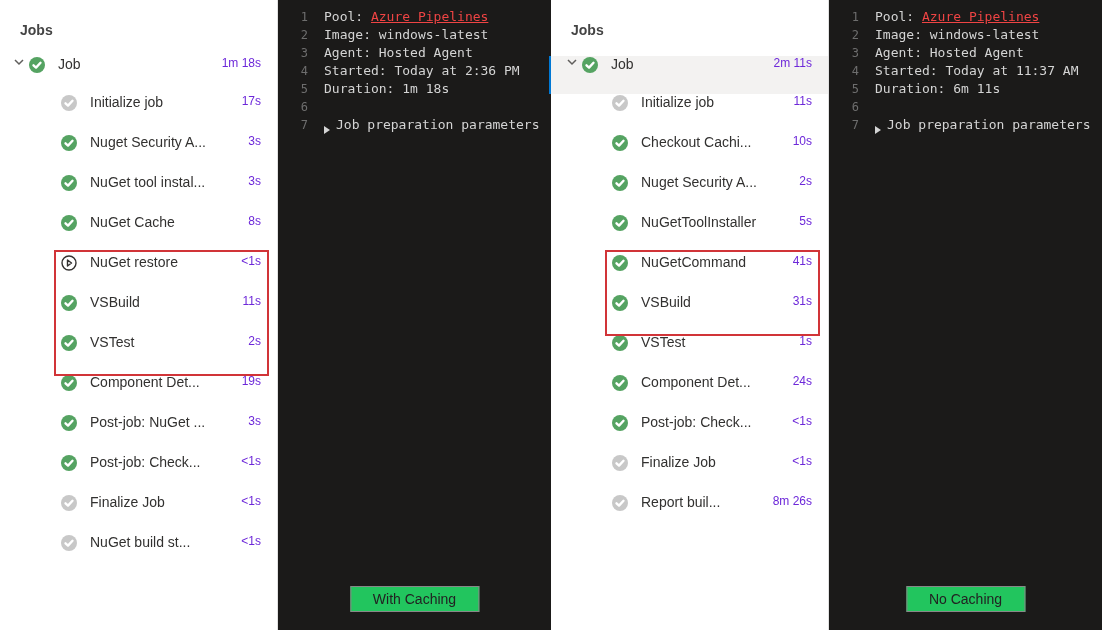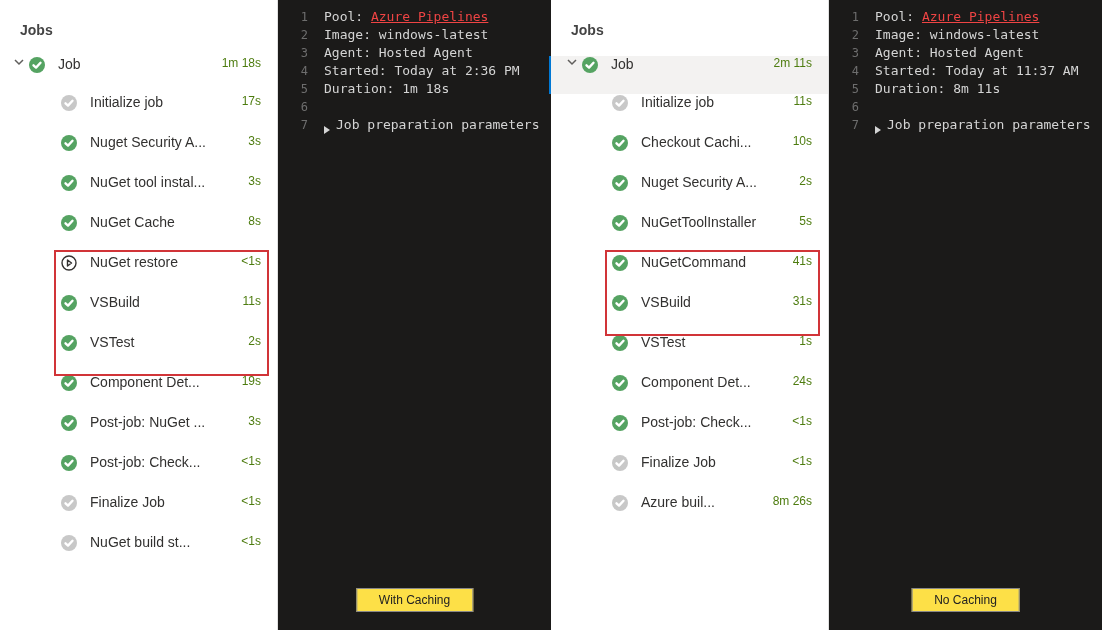--- a/index.html
+++ b/index.html
@@ -9,40 +9,40 @@
   .jobs-header{font-size:14px;color:#444;margin:8px 0 18px 20px;font-weight:600}
   .row{display:flex;align-items:flex-start;height:40px;padding-right:16px;box-sizing:border-box;cursor:pointer}
   .row.parent{height:38px}
   .row.parent.sel{background:#f3f2f1;border-left:2px solid #0078d4;margin-left:-2px;padding-left:2px}
   .chev{width:18px;display:flex;justify-content:center;align-items:center;margin-left:10px;color:#605e5c}
   .chev svg{width:12px;height:12px}
   .ico{width:18px;height:18px;display:flex;justify-content:center;align-items:center;margin-right:12px;flex:0 0 18px}
   .indent{width:60px;flex:0 0 60px}
   .lbl{flex:1;font-size:14px;color:#323130;white-space:nowrap;overflow:hidden;text-overflow:ellipsis}
   .parent .lbl{font-weight:400}
-  .dur{font-size:12px;color:#4d7c0f;margin-left:14px;white-space:nowrap}
+  .dur{font-size:12px;color:#6d28d9;margin-left:14px;white-space:nowrap}
   .success svg{width:16px;height:16px}
   .success circle{fill:#55a362}
   .success path{stroke:#fff;stroke-width:2.4;fill:none;stroke-linecap:round;stroke-linejoin:round}
   .neutral svg{width:16px;height:16px}
   .neutral circle{fill:#c8c8c8}
   .neutral path{stroke:#fff;stroke-width:2.4;fill:none;stroke-linecap:round;stroke-linejoin:round}
   .skip svg{width:16px;height:16px}
   .skip circle{fill:none;stroke:#323130;stroke-width:1.4}
   .skip path{fill:none;stroke:#323130;stroke-width:1.4;stroke-linejoin:round}
   .highlight{position:absolute;border:2px solid #d13438;left:54px;right:8px;pointer-events:none}
 
   .log{flex:1;background:#1b1a19;color:#d4d4d4;font-family:Consolas,monospace;font-size:13px;padding-top:8px;position:relative;min-width:0}
   .log .line{display:flex;align-items:center;height:18px;line-height:18px}
   .log .num{width:30px;text-align:right;color:#6e6e6e;margin-right:16px;flex:0 0 30px;font-size:12px}
   .log .txt{white-space:pre}
   .log .link{color:#ef4444;text-decoration:underline}
   .tri{display:inline-block;width:0;height:0;border-top:4px solid transparent;border-bottom:4px solid transparent;border-left:6px solid #d4d4d4;margin-right:6px;position:relative;top:0px}
   .log .col{cursor:pointer;display:flex;align-items:flex-end}
-  .caption{position:absolute;bottom:18px;left:50%;transform:translateX(-50%);background:#fde047;color:#222;font-family:"Segoe UI",Arial,sans-serif;font-size:12px;padding:4px 22px;border:1px solid #888}
+  .caption{position:absolute;bottom:18px;left:50%;transform:translateX(-50%);background:#22c55e;color:#222;font-family:"Segoe UI",Arial,sans-serif;font-size:14px;padding:4px 22px;border:1px solid #888}
 </style>
 </head>
 <body>
 
 <div class="wrap" id="root">
     <div class="half">
       <div class="jobs">
         <div class="jobs-header">Jobs</div>
         <div class="row parent">
           <span class="chev">
@@ -354,21 +354,21 @@
           <span class="dur">&lt;1s</span>
         </div>
         <div class="row">
           <span class="indent"></span>
           <span class="ico neutral">
             <svg viewBox="0 0 16 16">
               <circle cx="8" cy="8" r="8"></circle>
               <path d="M4.5 8.3 L7 10.6 L11.5 5.8"></path>
             </svg>
           </span>
-          <span class="lbl">Azure buil...</span>
+          <span class="lbl">Report buil...</span>
           <span class="dur">8m 26s</span>
         </div>
         <div class="highlight" style="top: 250px; height: 82px;"></div>
       </div>
       <div class="log">
         <div class="line">
           <span class="num">1</span>
           <span class="txt"><span>Pool: </span><span class="link">Azure Pipelines</span></span>
         </div>
         <div class="line">
@@ -378,21 +378,21 @@
         <div class="line">
           <span class="num">3</span>
           <span class="txt">Agent: Hosted Agent</span>
         </div>
         <div class="line">
           <span class="num">4</span>
           <span class="txt">Started: Today at 11:37 AM</span>
         </div>
         <div class="line">
           <span class="num">5</span>
-          <span class="txt">Duration: 8m 11s</span>
+          <span class="txt">Duration: 6m 11s</span>
         </div>
         <div class="line">
           <span class="num">6</span>
           <span class="txt"></span>
         </div>
         <div class="line">
           <span class="num">7</span>
           <span class="txt col"><span class="tri"></span><span>Job preparation parameters</span></span>
         </div>
         <div class="caption">No Caching</div>

